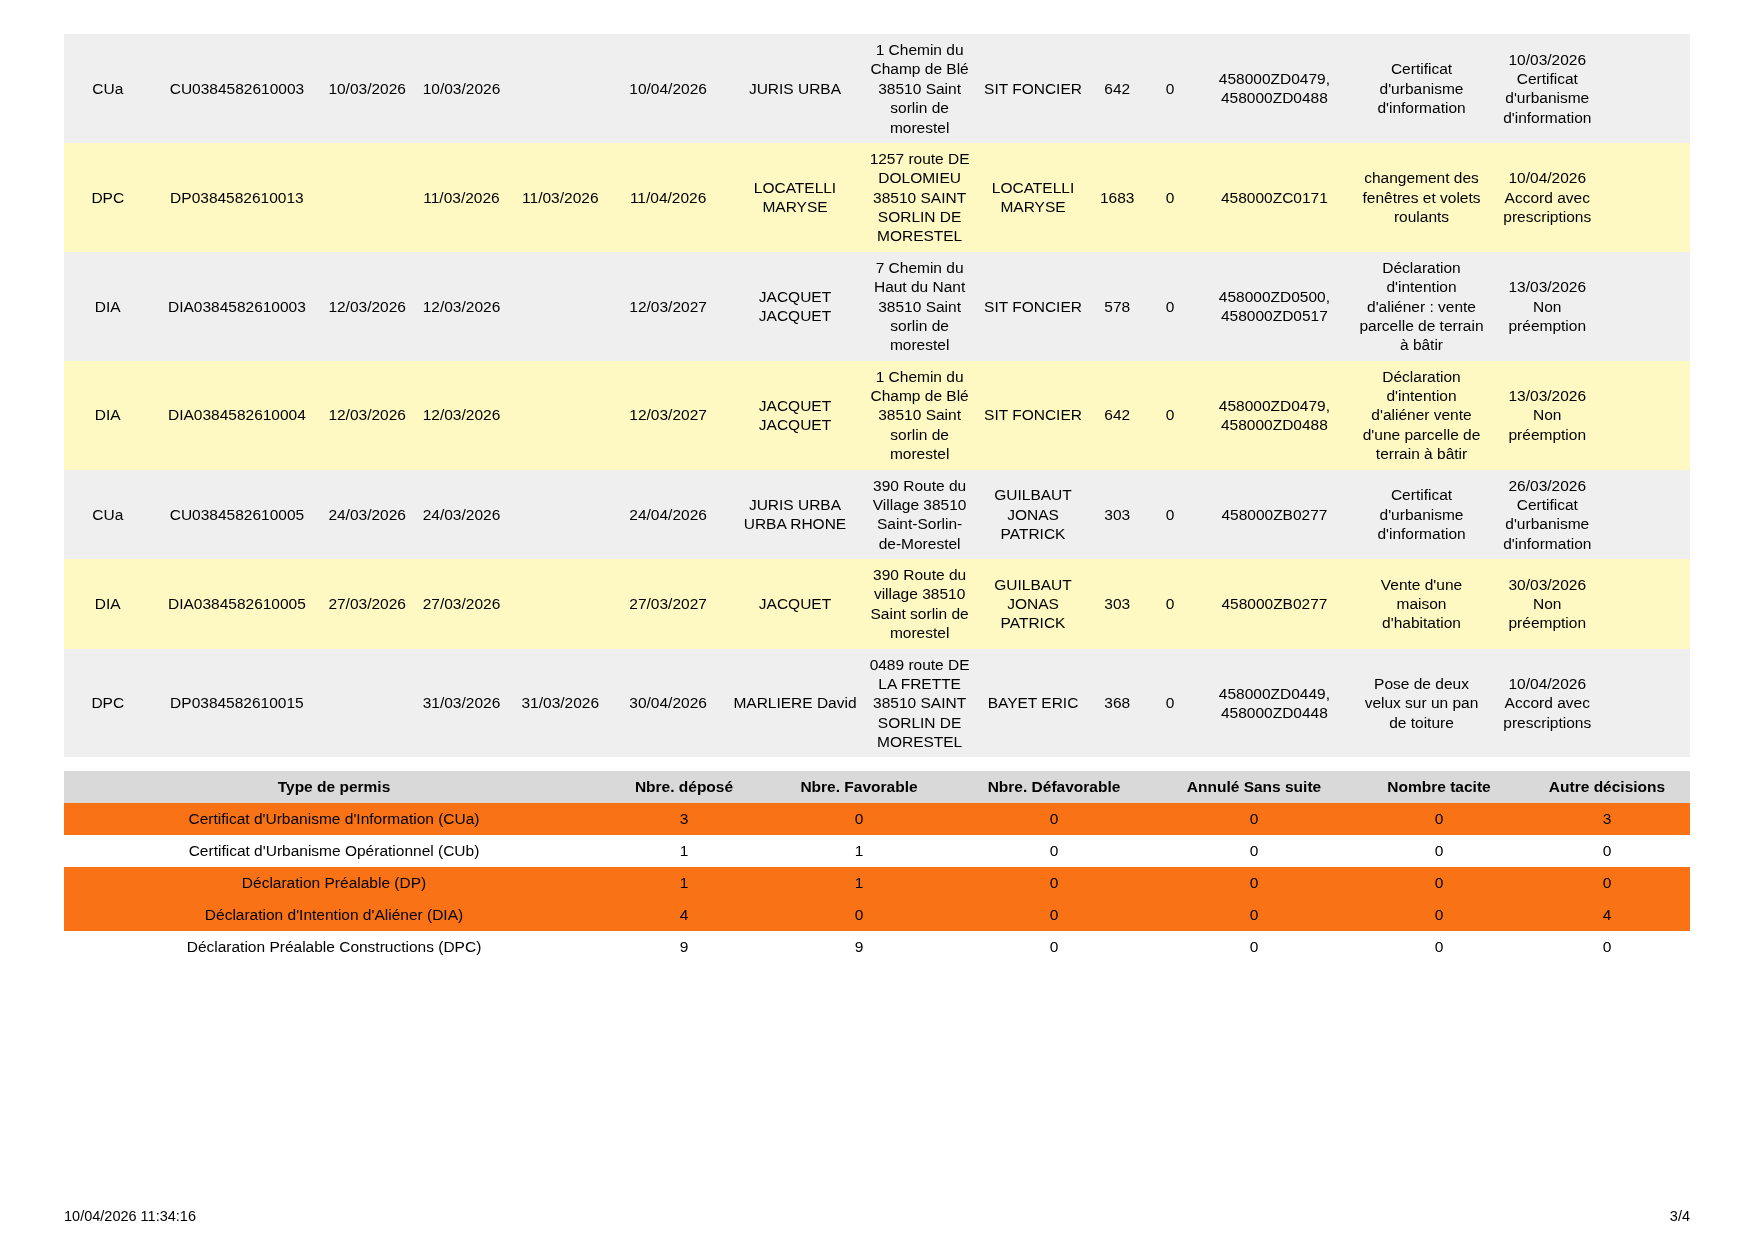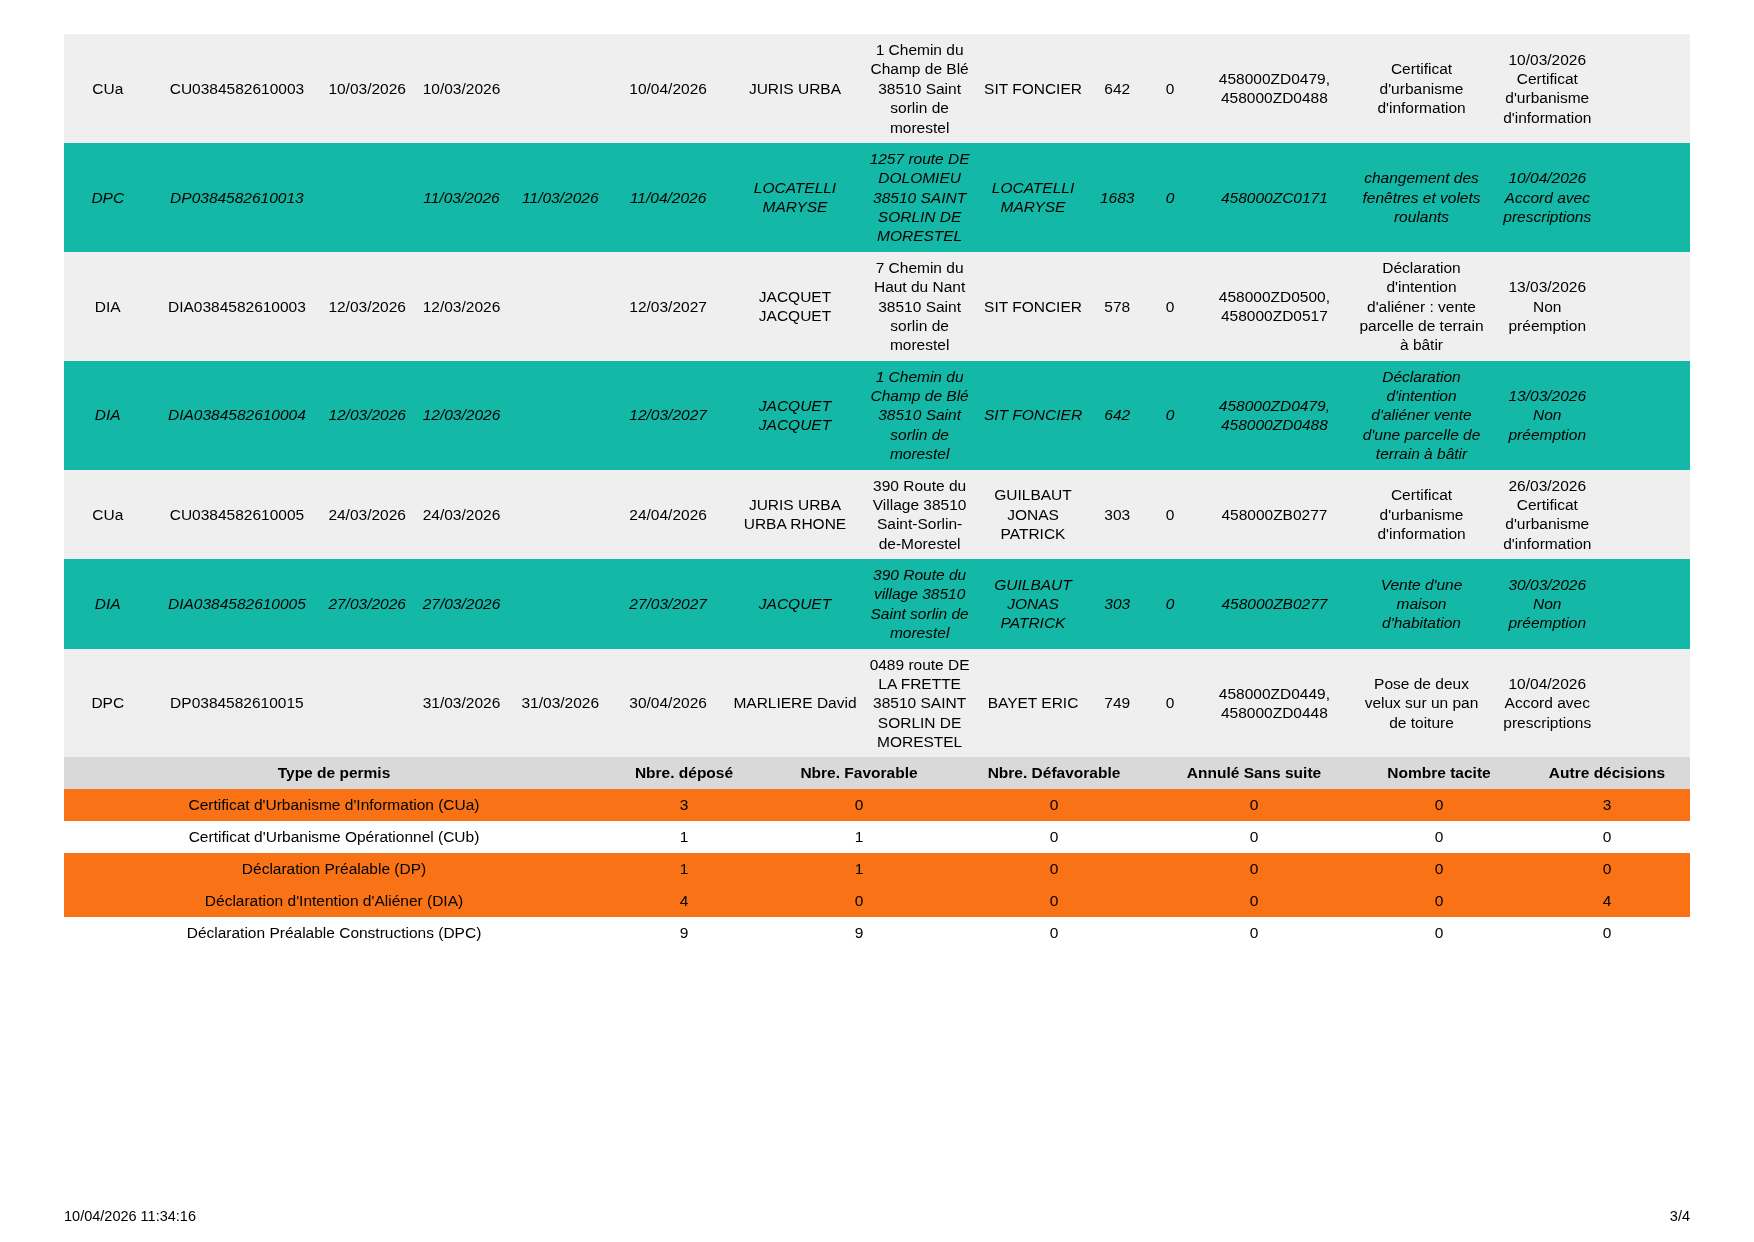--- a/index.html
+++ b/index.html
@@ -35,22 +35,21 @@
     padding: 6px 4px;
     text-align: center;
     vertical-align: middle;
     line-height: 1.25;
     border: none;
   }
   table.records tr.shaded td {
     background: #efefef;
   }
   table.records tr.plain td {
-    background: #14b8a6;
-    font-style: italic;
+    background: #fef9c3;
   }
 
   
   col.c0  { width: 78px; }
   col.c1  { width: 152px; }
   col.c2  { width: 80px; }
   col.c3  { width: 88px; }
   col.c4  { width: 88px; }
   col.c5  { width: 104px; }
   col.c6  { width: 122px; }
@@ -63,20 +62,21 @@
   col.c13 { width: 102px; }
   col.c14 { width: 38px; }
   col.c15 { width: 38px; }
 
   
   table.summary {
     border-collapse: collapse;
     width: 1626px;
     table-layout: fixed;
     font-size: 15.5px;
+    margin-top: 14px;
   }
   table.summary th,
   table.summary td {
     padding: 7px 4px;
     text-align: center;
     vertical-align: middle;
     border: none;
   }
   table.summary thead th {
     background: #d9d9d9;
@@ -248,21 +248,21 @@
       <tr class="shaded">
         <td>DPC</td>
         <td>DP0384582610015</td>
         <td></td>
         <td>31/03/2026</td>
         <td>31/03/2026</td>
         <td>30/04/2026</td>
         <td>MARLIERE David</td>
         <td>0489 route DE LA FRETTE 38510 SAINT SORLIN DE MORESTEL</td>
         <td>BAYET ERIC</td>
-        <td>749</td>
+        <td>368</td>
         <td>0</td>
         <td>458000ZD0449, 458000ZD0448</td>
         <td>Pose de deux velux sur un pan de toiture</td>
         <td>10/04/2026 Accord avec prescriptions</td>
         <td></td>
         <td></td>
       </tr>
 
     </tbody>
   </table>

